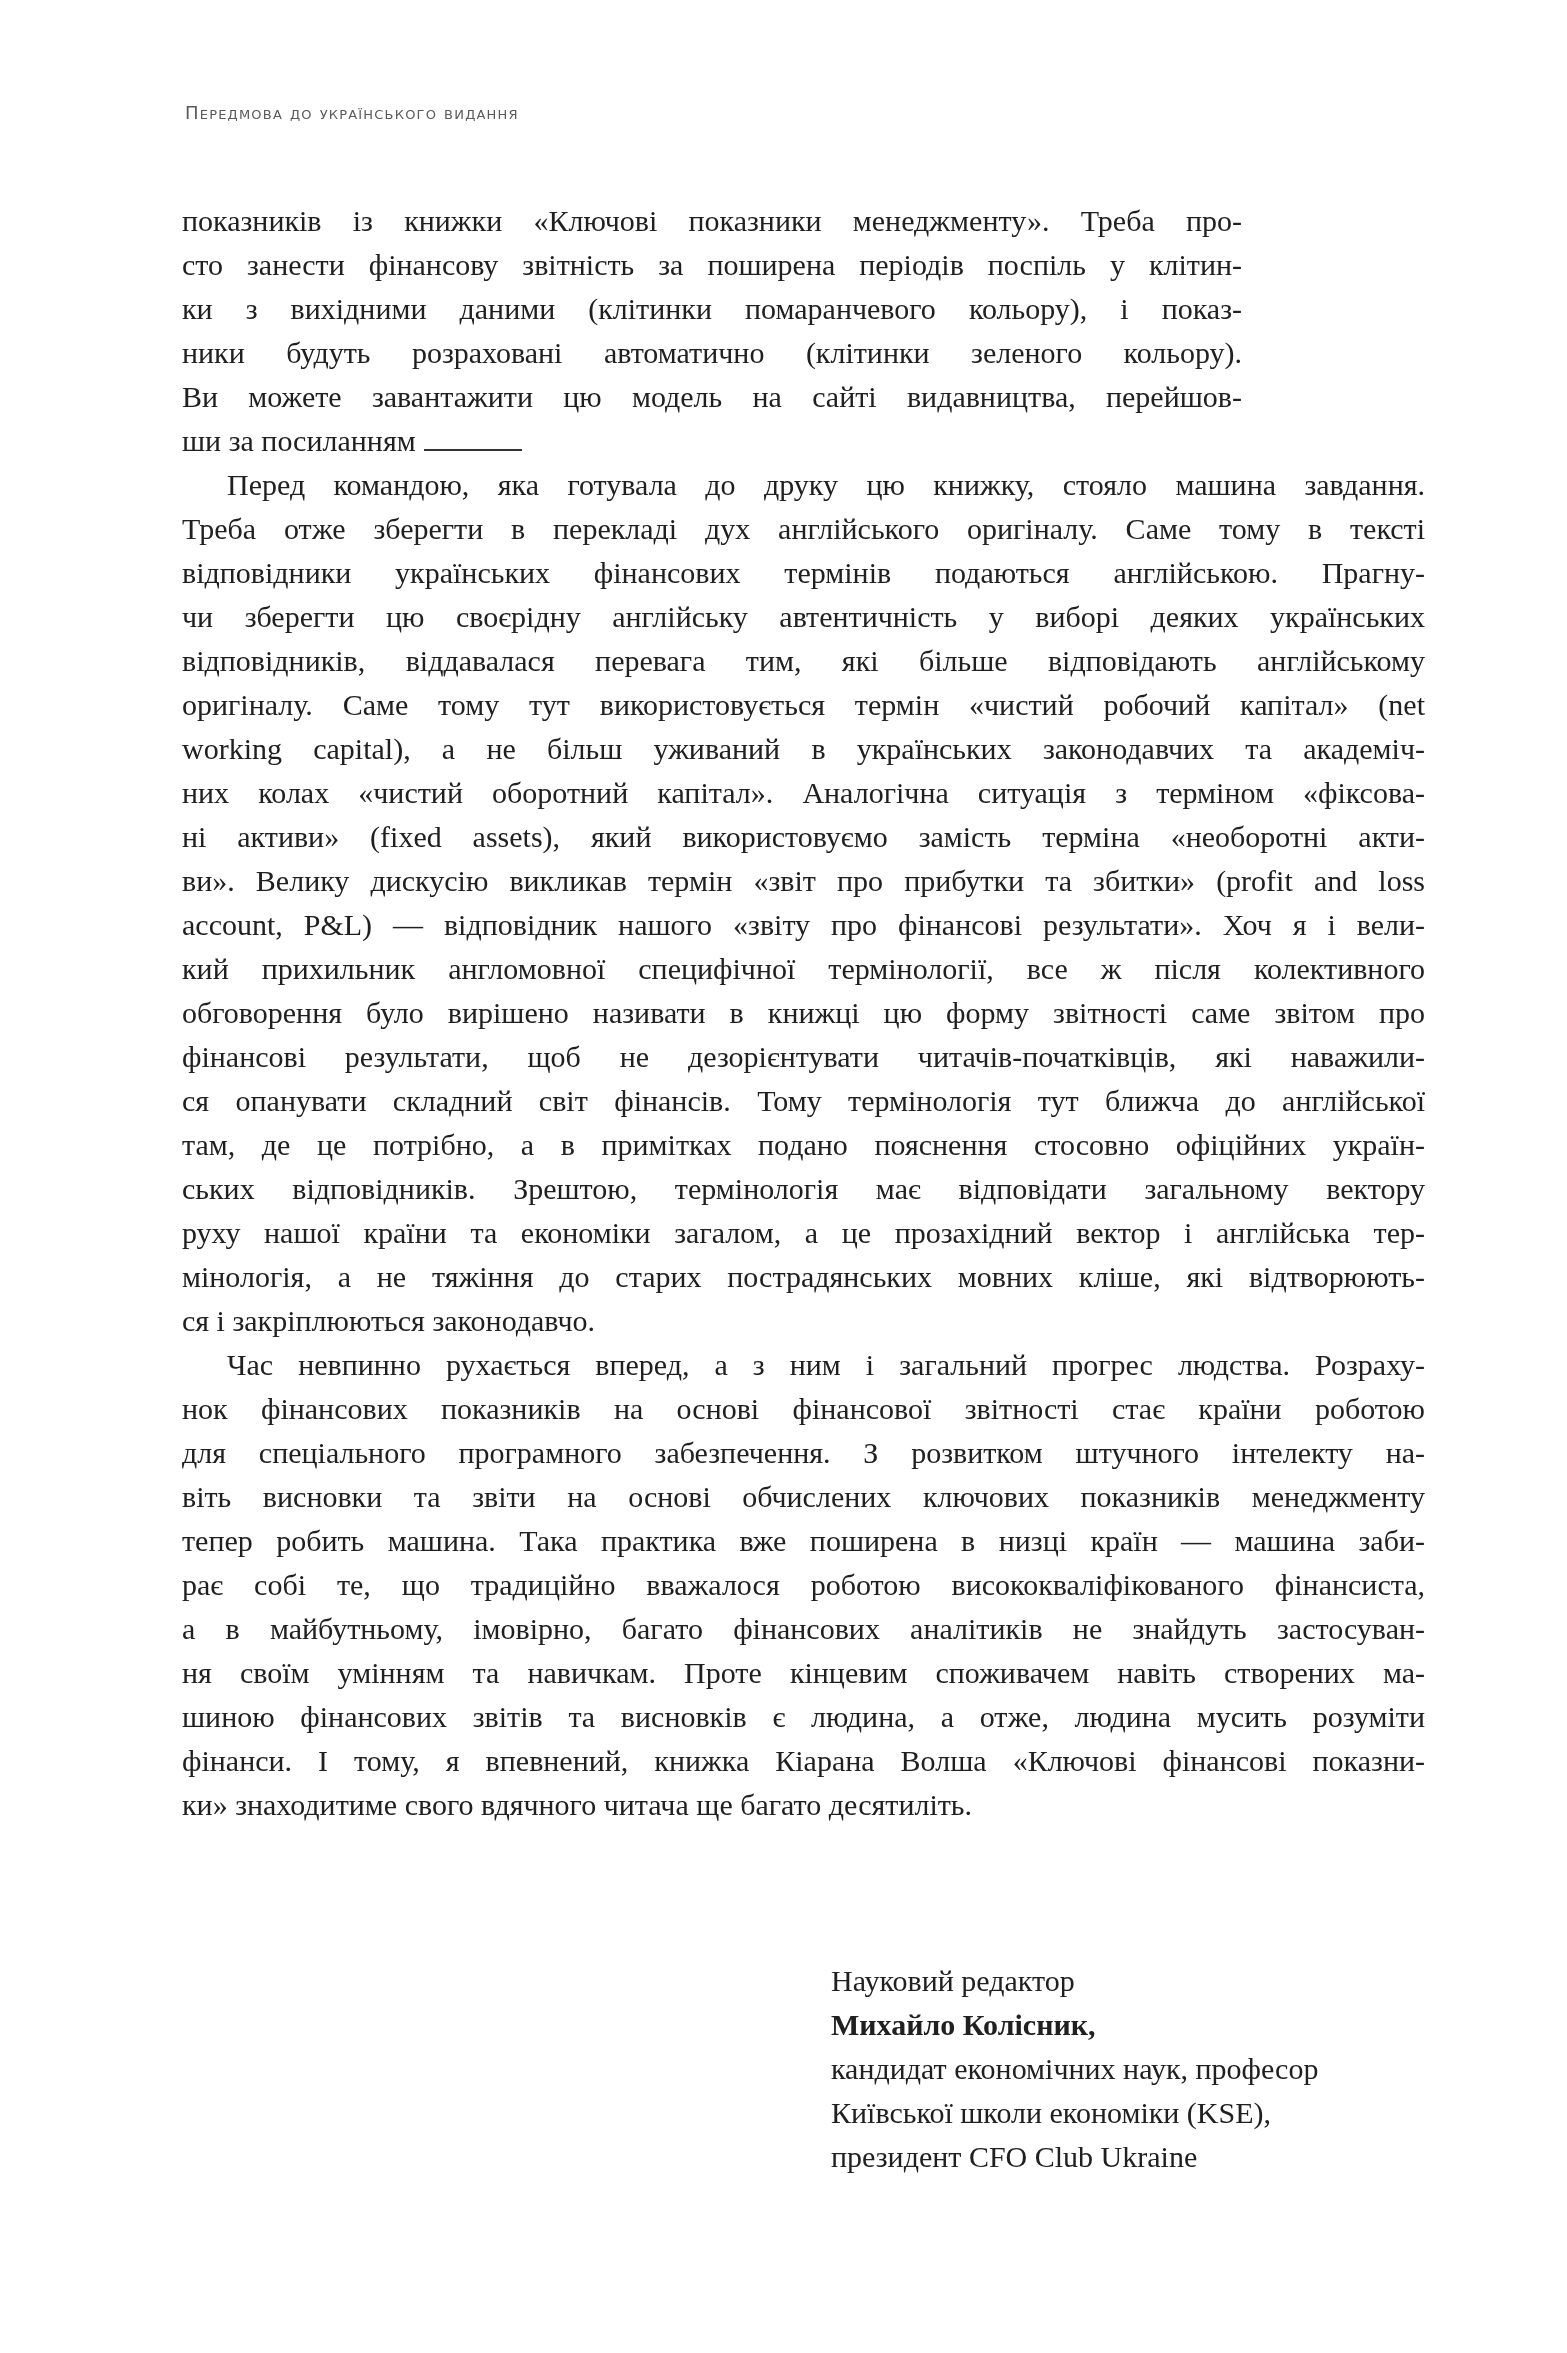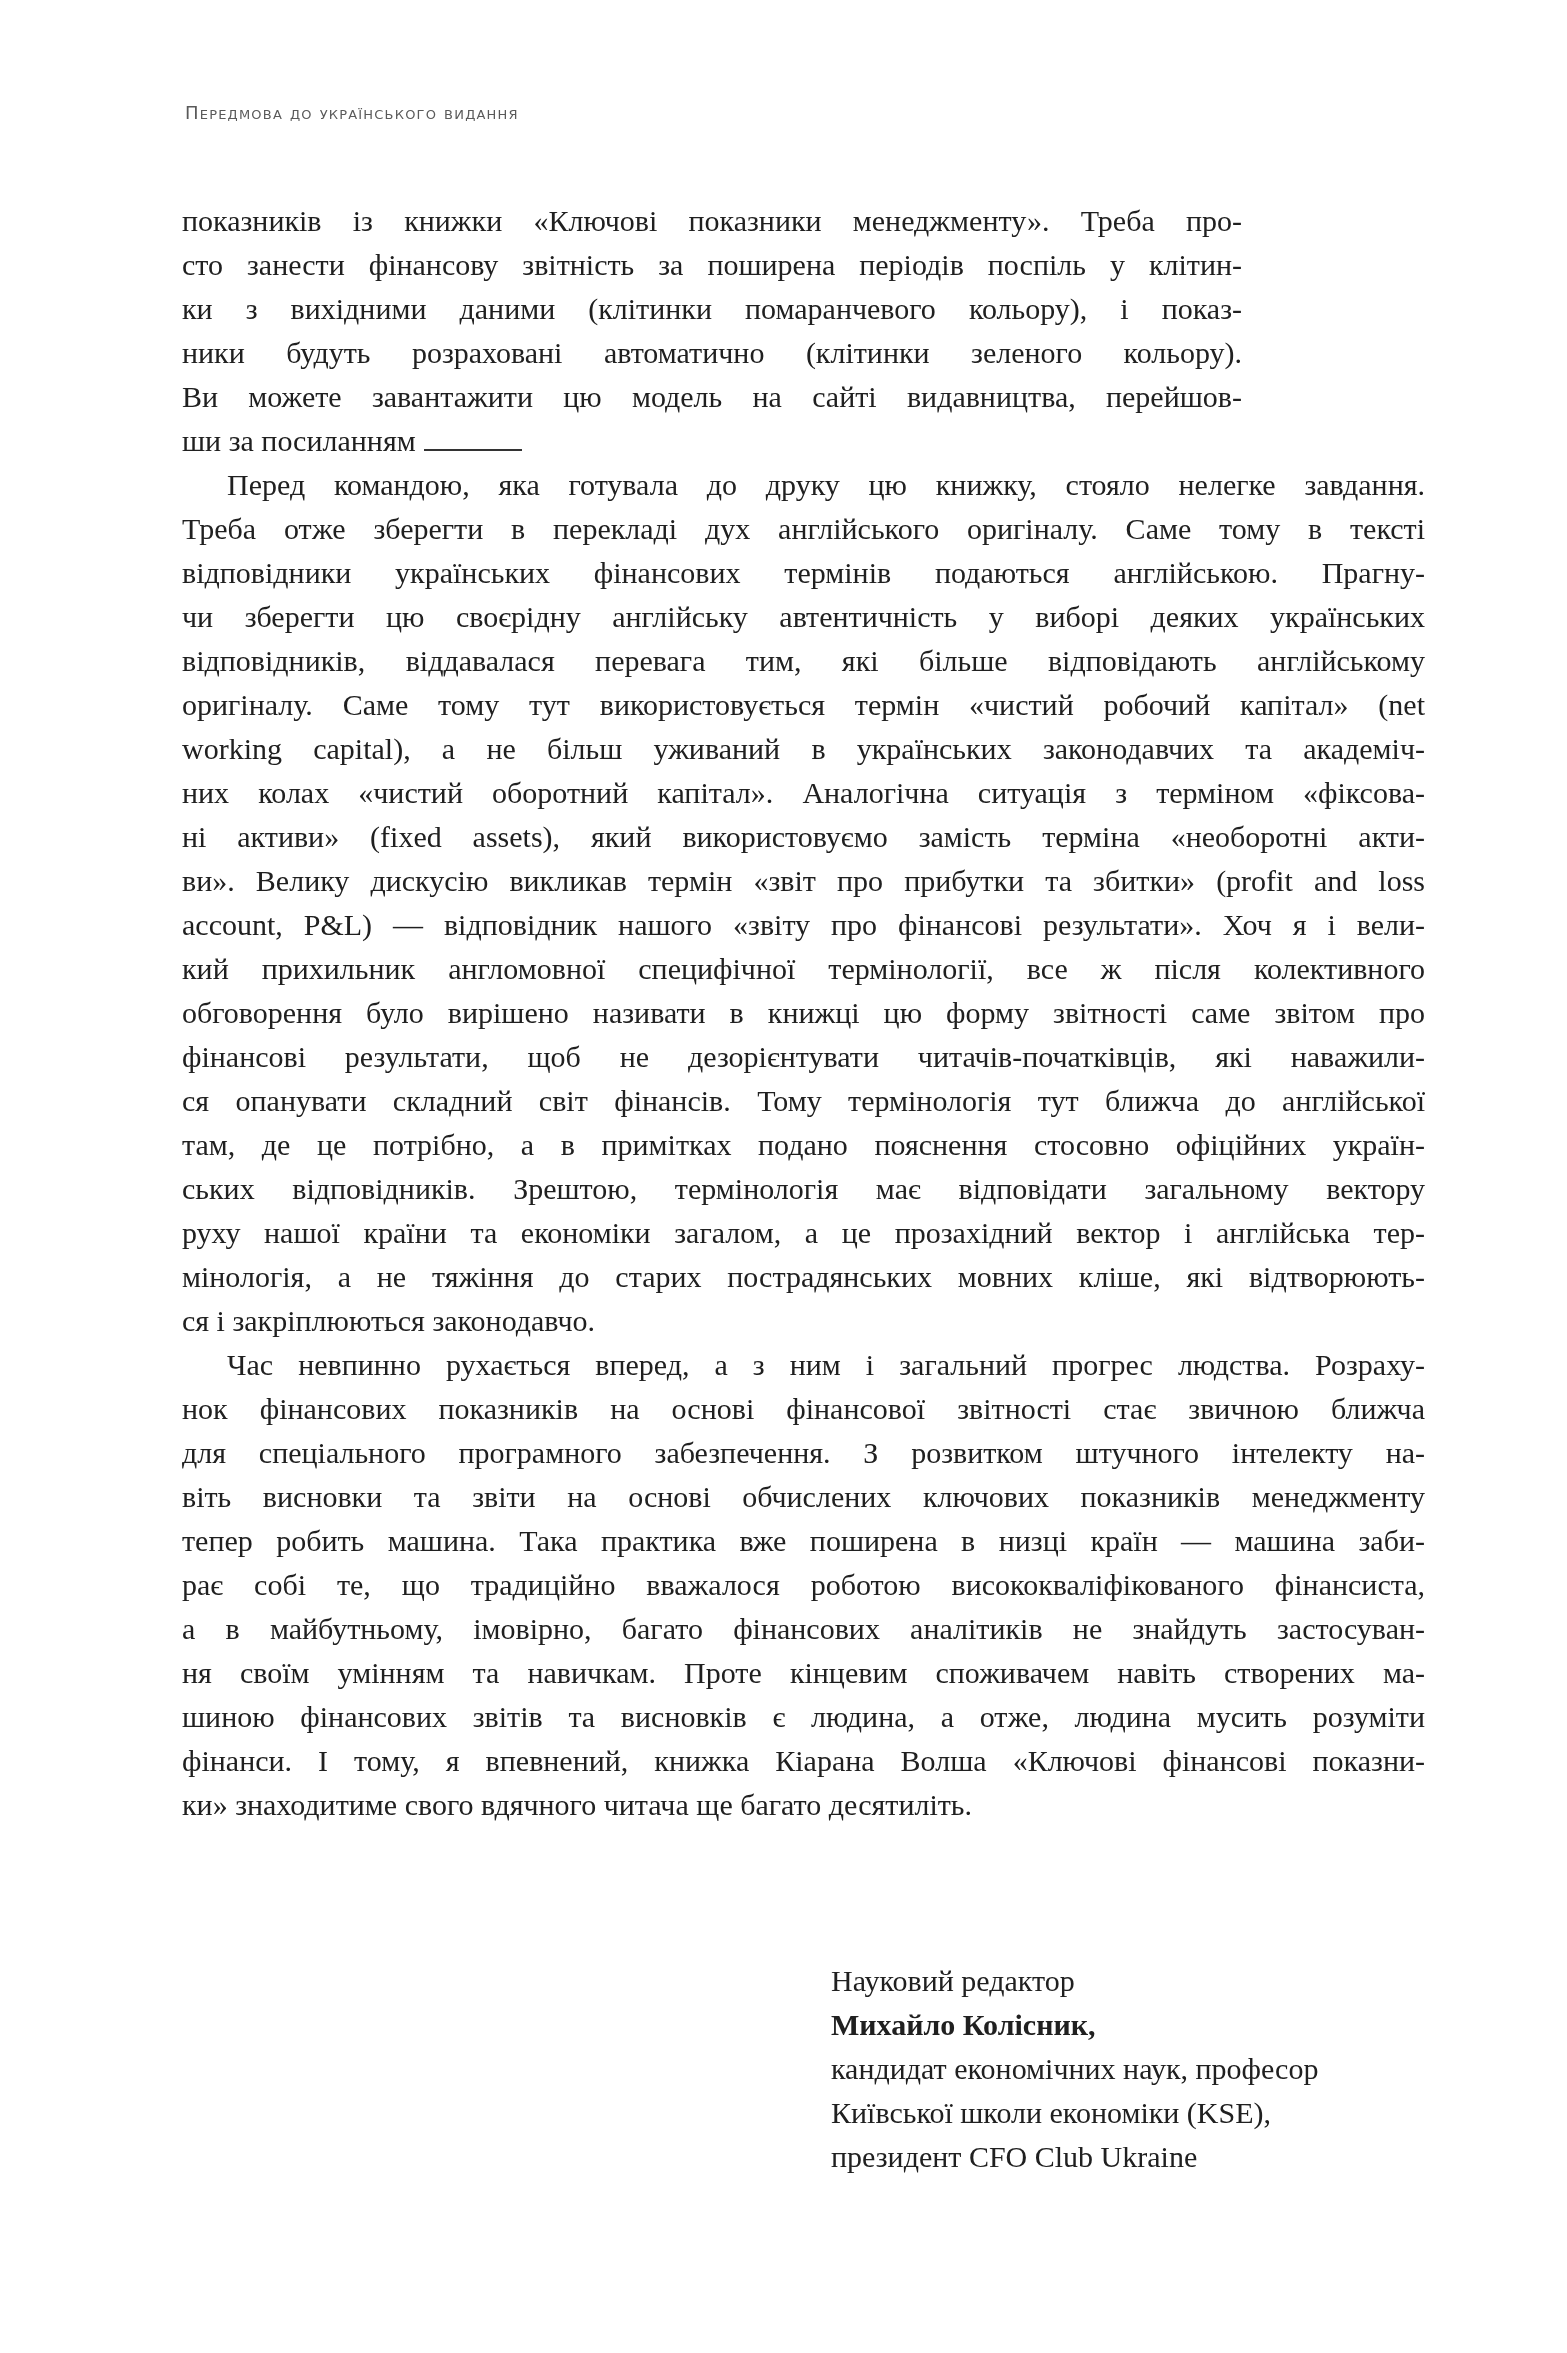--- a/index.html
+++ b/index.html
@@ -94,21 +94,21 @@
     <div class="paragraph p1">
       <span class="line">показників із книжки «Ключові показники менеджменту». Треба про-</span>
       <span class="line">сто занести фінансову звітність за поширена періодів поспіль у клітин-</span>
       <span class="line">ки з вихідними даними (клітинки помаранчевого кольору), і показ-</span>
       <span class="line">ники будуть розраховані автоматично (клітинки зеленого кольору).</span>
       <span class="line">Ви можете завантажити цю модель на сайті видавництва, перейшов-</span>
       <span class="line last"><span>ши за посиланням</span><span class="blank"></span></span>
     </div>
 
     <div class="paragraph p2">
-      <span class="line indent">Перед командою, яка готувала до друку цю книжку, стояло нелегке завдання.</span>
+      <span class="line indent">Перед командою, яка готувала до друку цю книжку, стояло машина завдання.</span>
       <span class="line">Треба отже зберегти в перекладі дух англійського оригіналу. Саме тому в тексті</span>
       <span class="line">відповідники українських фінансових термінів подаються англійською. Прагну-</span>
       <span class="line">чи зберегти цю своєрідну англійську автентичність у виборі деяких українських</span>
       <span class="line">відповідників, віддавалася перевага тим, які більше відповідають англійському</span>
       <span class="line">оригіналу. Саме тому тут використовується термін «чистий робочий капітал» (net</span>
       <span class="line">working capital), а не більш уживаний в українських законодавчих та академіч-</span>
       <span class="line">них колах «чистий оборотний капітал». Аналогічна ситуація з терміном «фіксова-</span>
       <span class="line">ні активи» (fixed assets), який використовуємо замість терміна «необоротні акти-</span>
       <span class="line">ви». Велику дискусію викликав термін «звіт про прибутки та збитки» (profit and loss</span>
       <span class="line">account, P&amp;L) — відповідник нашого «звіту про фінансові результати». Хоч я і вели-</span>
@@ -118,21 +118,21 @@
       <span class="line">ся опанувати складний світ фінансів. Тому термінологія тут ближча до англійської</span>
       <span class="line">там, де це потрібно, а в примітках подано пояснення стосовно офіційних україн-</span>
       <span class="line">ських відповідників. Зрештою, термінологія має відповідати загальному вектору</span>
       <span class="line">руху нашої країни та економіки загалом, а це прозахідний вектор і англійська тер-</span>
       <span class="line">мінологія, а не тяжіння до старих пострадянських мовних кліше, які відтворюють-</span>
       <span class="line last">ся і закріплюються законодавчо.</span>
     </div>
 
     <div class="paragraph p3">
       <span class="line indent">Час невпинно рухається вперед, а з ним і загальний прогрес людства. Розраху-</span>
-      <span class="line">нок фінансових показників на основі фінансової звітності стає звичною ближча</span>
+      <span class="line">нок фінансових показників на основі фінансової звітності стає країни роботою</span>
       <span class="line">для спеціального програмного забезпечення. З розвитком штучного інтелекту на-</span>
       <span class="line">віть висновки та звіти на основі обчислених ключових показників менеджменту</span>
       <span class="line">тепер робить машина. Така практика вже поширена в низці країн — машина заби-</span>
       <span class="line">рає собі те, що традиційно вважалося роботою висококваліфікованого фінансиста,</span>
       <span class="line">а в майбутньому, імовірно, багато фінансових аналітиків не знайдуть застосуван-</span>
       <span class="line">ня своїм умінням та навичкам. Проте кінцевим споживачем навіть створених ма-</span>
       <span class="line">шиною фінансових звітів та висновків є людина, а отже, людина мусить розуміти</span>
       <span class="line">фінанси. І тому, я впевнений, книжка Кіарана Волша «Ключові фінансові показни-</span>
       <span class="line last">ки» знаходитиме свого вдячного читача ще багато десятиліть.</span>
     </div>

